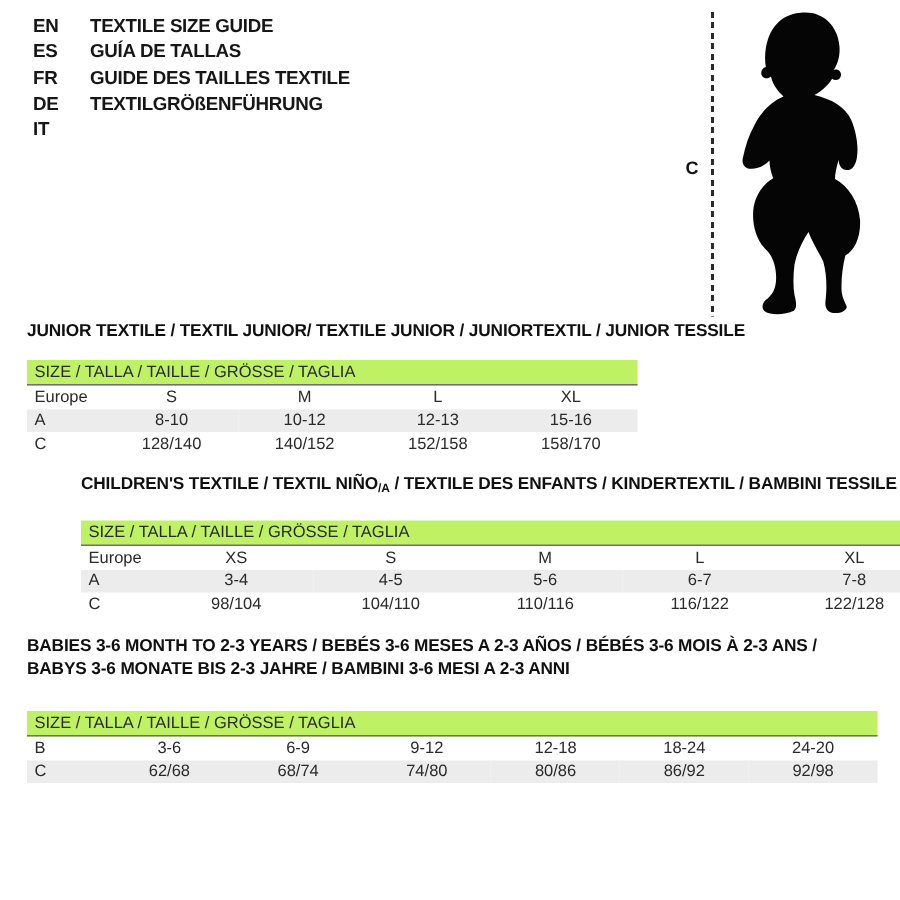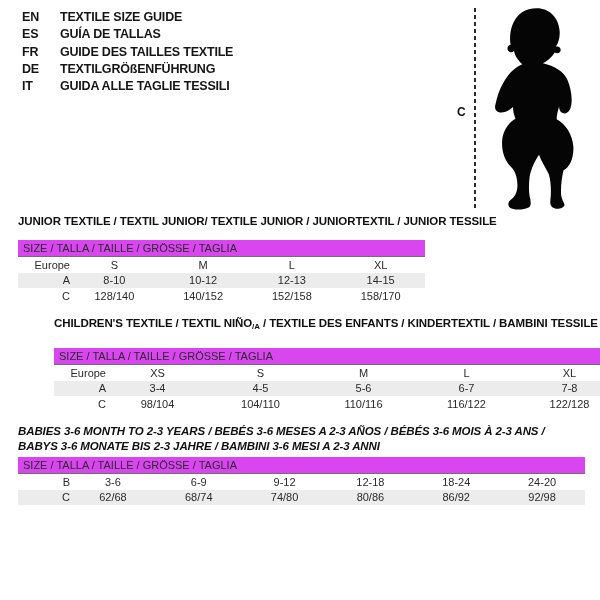--- a/index.html
+++ b/index.html
@@ -21,29 +21,29 @@
   }
   .c-label { position:absolute; left:7px; top:105px; font-weight:bold; font-size:12px; color:#111; }
   .baby-svg { position:absolute; left:36px; top:5px; width:108px; height:207px; }
 
   
   .sec { position:absolute; left:18px; }
   .sec-title { font-weight:bold; font-size:11.5px; letter-spacing:-0.1px; color:#101010; line-height:13px; white-space:nowrap; }
   .sec-title .subsz { font-size:8px; vertical-align:-2px; }
   .sec1 { top:215px; width:407px; } .sec1 .sec-title { margin-bottom:12px; }
   .sec2 { top:317px; width:567px;margin-left:36px; } .sec2 .sec-title { margin-bottom:15px; }
-  .sec3 { top:424px; width:567px; } .sec3 .sec-title { line-height:14.5px; margin-bottom:4px;font-style:italic; }
+  .sec3 { top:424px; width:567px; } .sec3 .sec-title { line-height:14.5px; margin-bottom:21px; }
 
   .size-bar {
-    height:16px; line-height:16px; background:#d946ef; border-bottom:1px solid #6f6f6f;
+    height:16px; line-height:16px; background:#bef264; border-bottom:1px solid #6f6f6f;
     padding-left:5px; font-size:11px; color:#2a2a2a;
   }
   table.sizes { width:100%; border-collapse:collapse; table-layout:fixed; font-size:11px; color:#2a2a2a; }
   table.sizes td { height:15.5px; padding:0; text-align:center; vertical-align:middle; }
-  table.sizes td.lbl { text-align:right; padding-left:5px; }
+  table.sizes td.lbl { text-align:left; padding-left:5px; }
   table.sizes col.labelcol { width:52px; }
   tr.shaded { background:#ececec; }
 
   
   .legend { position:absolute; left:20px; top:532px; font-weight:bold; font-size:11px; line-height:17px; letter-spacing:-0.1px; color:#101010; }
 </style>
 </head>
 <body>
 
 <div class="page">
@@ -60,21 +60,20 @@
     <div class="lang-row">
       <span class="lang-code">FR</span>
       <span class="lang-title">GUIDE DES TAILLES TEXTILE</span>
     </div>
     <div class="lang-row">
       <span class="lang-code">DE</span>
       <span class="lang-title">TEXTILGRÖßENFÜHRUNG</span>
     </div>
     <div class="lang-row">
       <span class="lang-code">IT</span>
-      <span class="lang-title">GUIDA ALLE TAGLIE TESSILI</span>
     </div>
   </div>
 
   <div class="figure">
     <span class="c-label">C</span>
     <div class="dash-line"></div>
     <svg class="baby-svg" viewBox="0 0 110 210" xmlns="http://www.w3.org/2000/svg">
       <path fill="#050505" d="
         M52,3
         C64,3 74,12 75,26
@@ -122,21 +121,21 @@
         <td>S</td>
         <td>M</td>
         <td>L</td>
         <td>XL</td>
       </tr>
       <tr class="shaded">
         <td class="lbl">A</td>
         <td>8-10</td>
         <td>10-12</td>
         <td>12-13</td>
-        <td>14-15</td>
+        <td>15-16</td>
       </tr>
       <tr>
         <td class="lbl">C</td>
         <td>128/140</td>
         <td>140/152</td>
         <td>152/158</td>
         <td>158/170</td>
       </tr>
     </tbody>
       </table>

